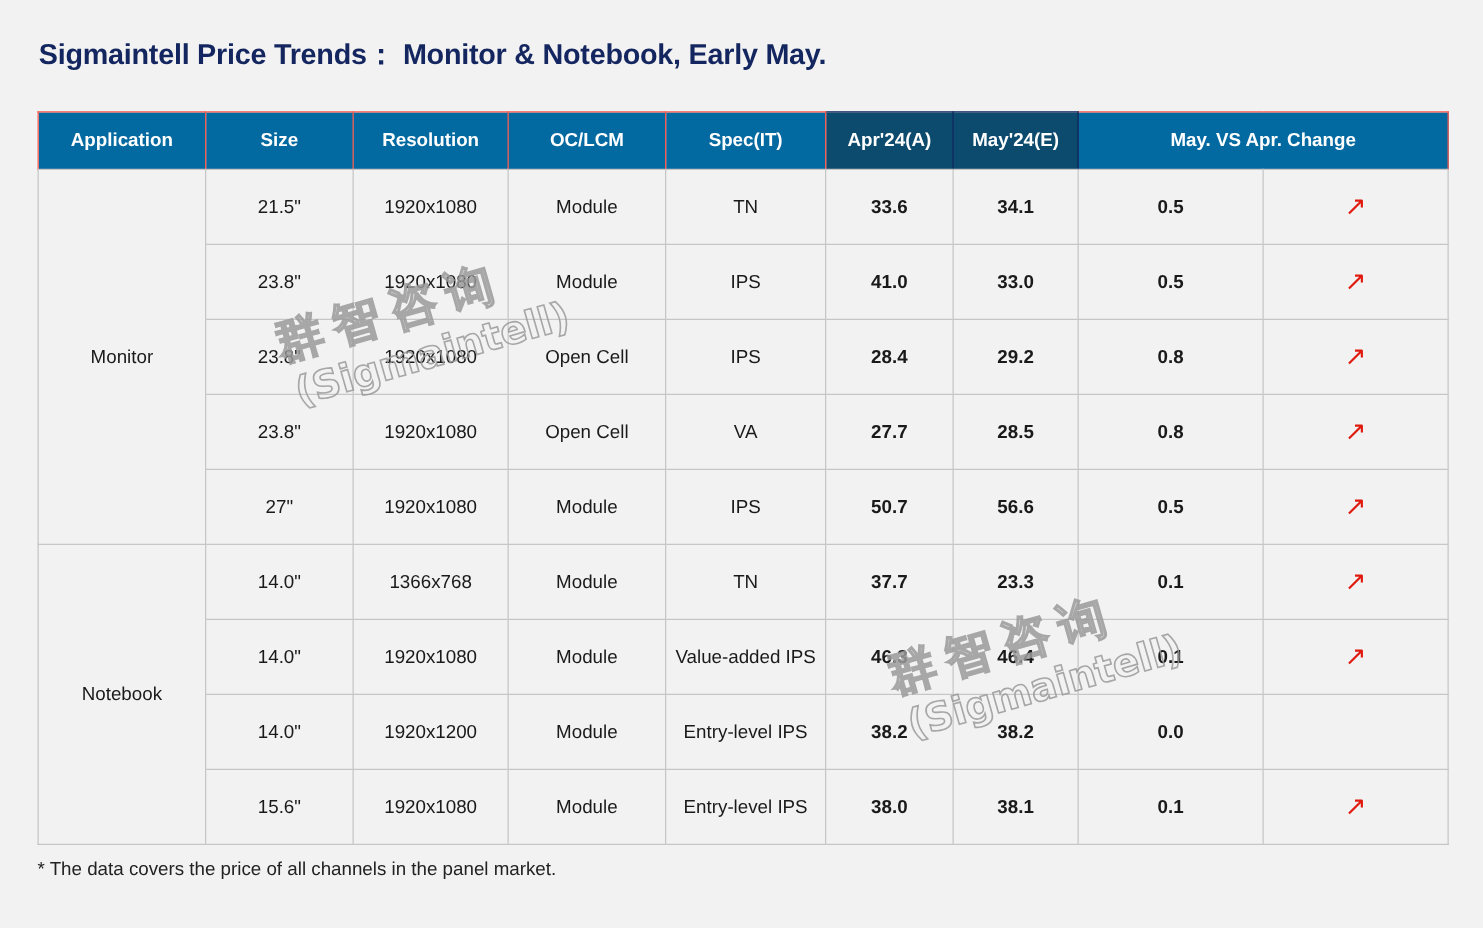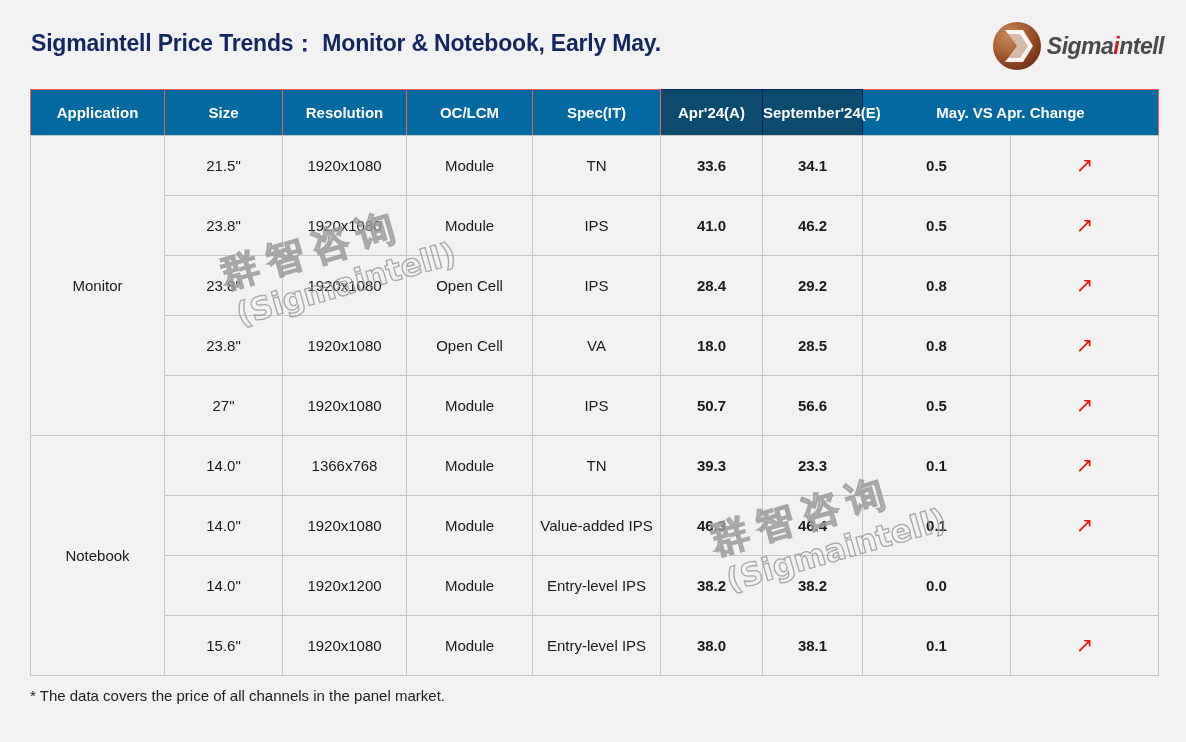--- a/index.html
+++ b/index.html
@@ -150,29 +150,20 @@
   .watermark .en { font-size: 31px; display: block; margin-top: -2px; margin-left: 4px; }
   #watermark-1 { left: 222px; top: 218px; }
   #watermark-2 { left: 712px; top: 484px; }
 </style>
 </head>
 <body>
 
 <div id="header-bar">
   <div id="page-title">Sigmaintell Price Trends：  Monitor &amp; Notebook, Early May.</div>
 
-  <div id="brand-logo">
-    <div id="logo-mark">
-      <svg class="chev" viewBox="0 0 48 48">
-        <path d="M12 8 L30 8 L40 24 L30 40 L12 40 L24 24 Z" fill="#ffffff" opacity="0.95"></path>
-        <path d="M14 12 L27 12 L35 24 L27 36 L14 36 L24 24 Z" fill="#8f4a24" opacity="0.35"></path>
-      </svg>
-    </div>
-    <div id="logo-wordmark"><span>S</span><span>igma</span><span class="accent">i</span><span>ntell</span></div>
-  </div>
 </div>
 
 <table id="price-table">
   <colgroup>
     <col style="width:134px">
       <col style="width:118px">
       <col style="width:124px">
     <col style="width:126px">
       <col style="width:128px">
       <col style="width:102px">
@@ -181,21 +172,21 @@
       <col style="width:148px">
   </colgroup>
   <thead>
     <tr>
       <th>Application</th>
       <th>Size</th>
       <th>Resolution</th>
       <th>OC/LCM</th>
       <th>Spec(IT)</th>
       <th class="navy">Apr'24(A)</th>
-      <th class="navy">September'24(E)</th>
+      <th class="navy">May'24(E)</th>
       <th colspan="2">May. VS Apr. Change</th>
     </tr>
   </thead>
   <tbody id="table-body">
       <tr>
         <td class="app-cell" rowspan="5">Monitor</td>
         <td>21.5"</td>
         <td>1920x1080</td>
         <td>Module</td>
         <td>TN</td>
@@ -203,61 +194,61 @@
         <td class="num">34.1</td>
         <td class="num">0.5</td>
         <td class="arrow-cell"><span class="arrow-up">↗</span></td>
       </tr>
       <tr>
         <td>23.8"</td>
         <td>1920x1080</td>
         <td>Module</td>
         <td>IPS</td>
         <td class="num">41.0</td>
-        <td class="num">46.2</td>
+        <td class="num">33.0</td>
         <td class="num">0.5</td>
         <td class="arrow-cell"><span class="arrow-up">↗</span></td>
       </tr>
       <tr>
         <td>23.8"</td>
         <td>1920x1080</td>
         <td>Open Cell</td>
         <td>IPS</td>
         <td class="num">28.4</td>
         <td class="num">29.2</td>
         <td class="num">0.8</td>
         <td class="arrow-cell"><span class="arrow-up">↗</span></td>
       </tr>
       <tr>
         <td>23.8"</td>
         <td>1920x1080</td>
         <td>Open Cell</td>
         <td>VA</td>
-        <td class="num">18.0</td>
+        <td class="num">27.7</td>
         <td class="num">28.5</td>
         <td class="num">0.8</td>
         <td class="arrow-cell"><span class="arrow-up">↗</span></td>
       </tr>
       <tr>
         <td>27"</td>
         <td>1920x1080</td>
         <td>Module</td>
         <td>IPS</td>
         <td class="num">50.7</td>
         <td class="num">56.6</td>
         <td class="num">0.5</td>
         <td class="arrow-cell"><span class="arrow-up">↗</span></td>
       </tr>
       <tr>
         <td class="app-cell" rowspan="4">Notebook</td>
         <td>14.0"</td>
         <td>1366x768</td>
         <td>Module</td>
         <td>TN</td>
-        <td class="num">39.3</td>
+        <td class="num">37.7</td>
         <td class="num">23.3</td>
         <td class="num">0.1</td>
         <td class="arrow-cell"><span class="arrow-up">↗</span></td>
       </tr>
       <tr>
         <td>14.0"</td>
         <td>1920x1080</td>
         <td>Module</td>
         <td>Value-added IPS</td>
         <td class="num">46.3</td>

